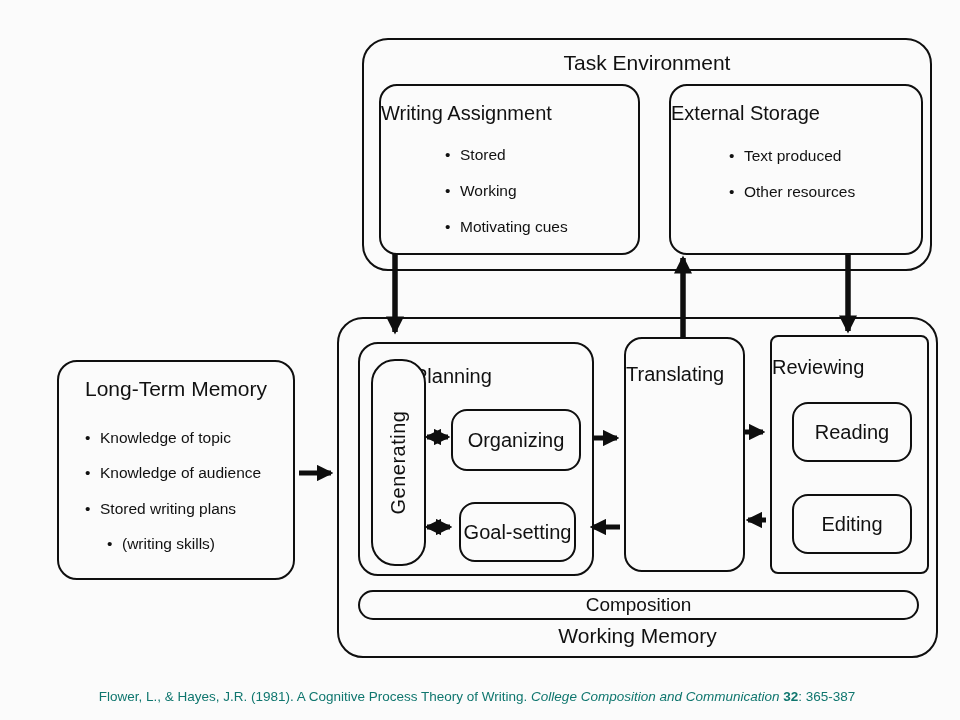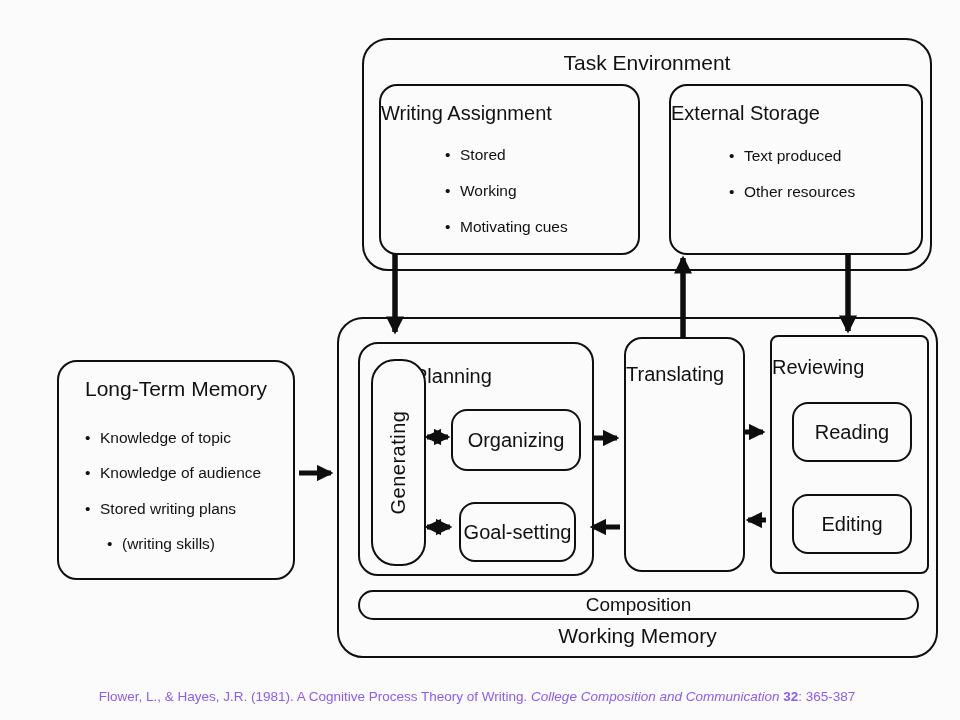--- a/index.html
+++ b/index.html
@@ -49,21 +49,21 @@
   .brow{display:flex;align-items:center;height:36px;}
   .ltm .brow{height:35.5px;}
   .brow .dot{width:15px;flex:0 0 15px;}
   .brow.indent{margin-left:22px;}
   
   .arrows{position:absolute;left:0;top:0;width:960px;height:720px;pointer-events:none;z-index:5;}
   .arrows line{stroke:#0e0e0e;}
   .thick{stroke-width:5.5;}
   .mid{stroke-width:5;}
   
-  .citation{position:absolute;left:0;right:6px;top:689px;text-align:center;font-size:13.5px;color:#8b5cf6;}
+  .citation{position:absolute;left:0;right:6px;top:689px;text-align:center;font-size:13.5px;color:#0f766e;}
   .citation .it{font-style:italic;}
   .citation .bd{font-weight:bold;}
 </style>
 </head>
 <body>
 
 <div class="slide">
 
   <div class="box te">
     <div class="hd">Task Environment</div>

